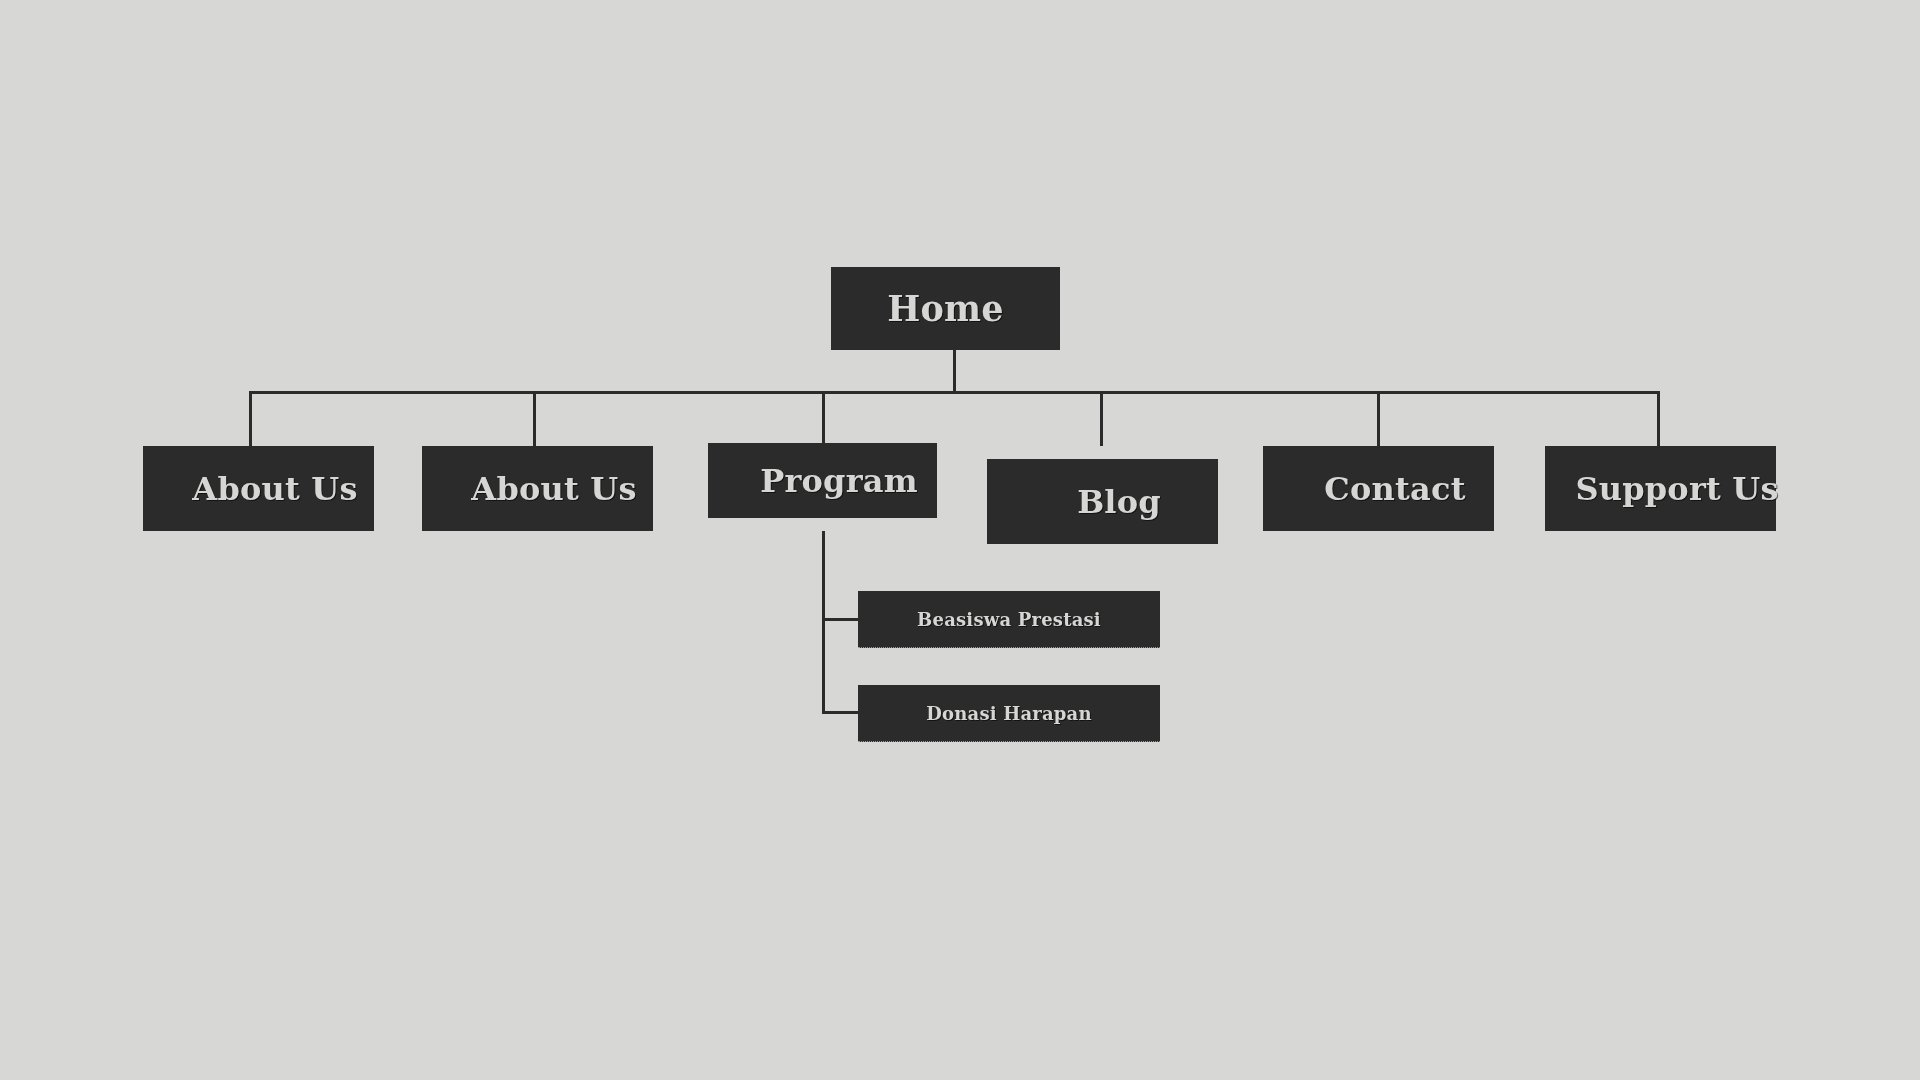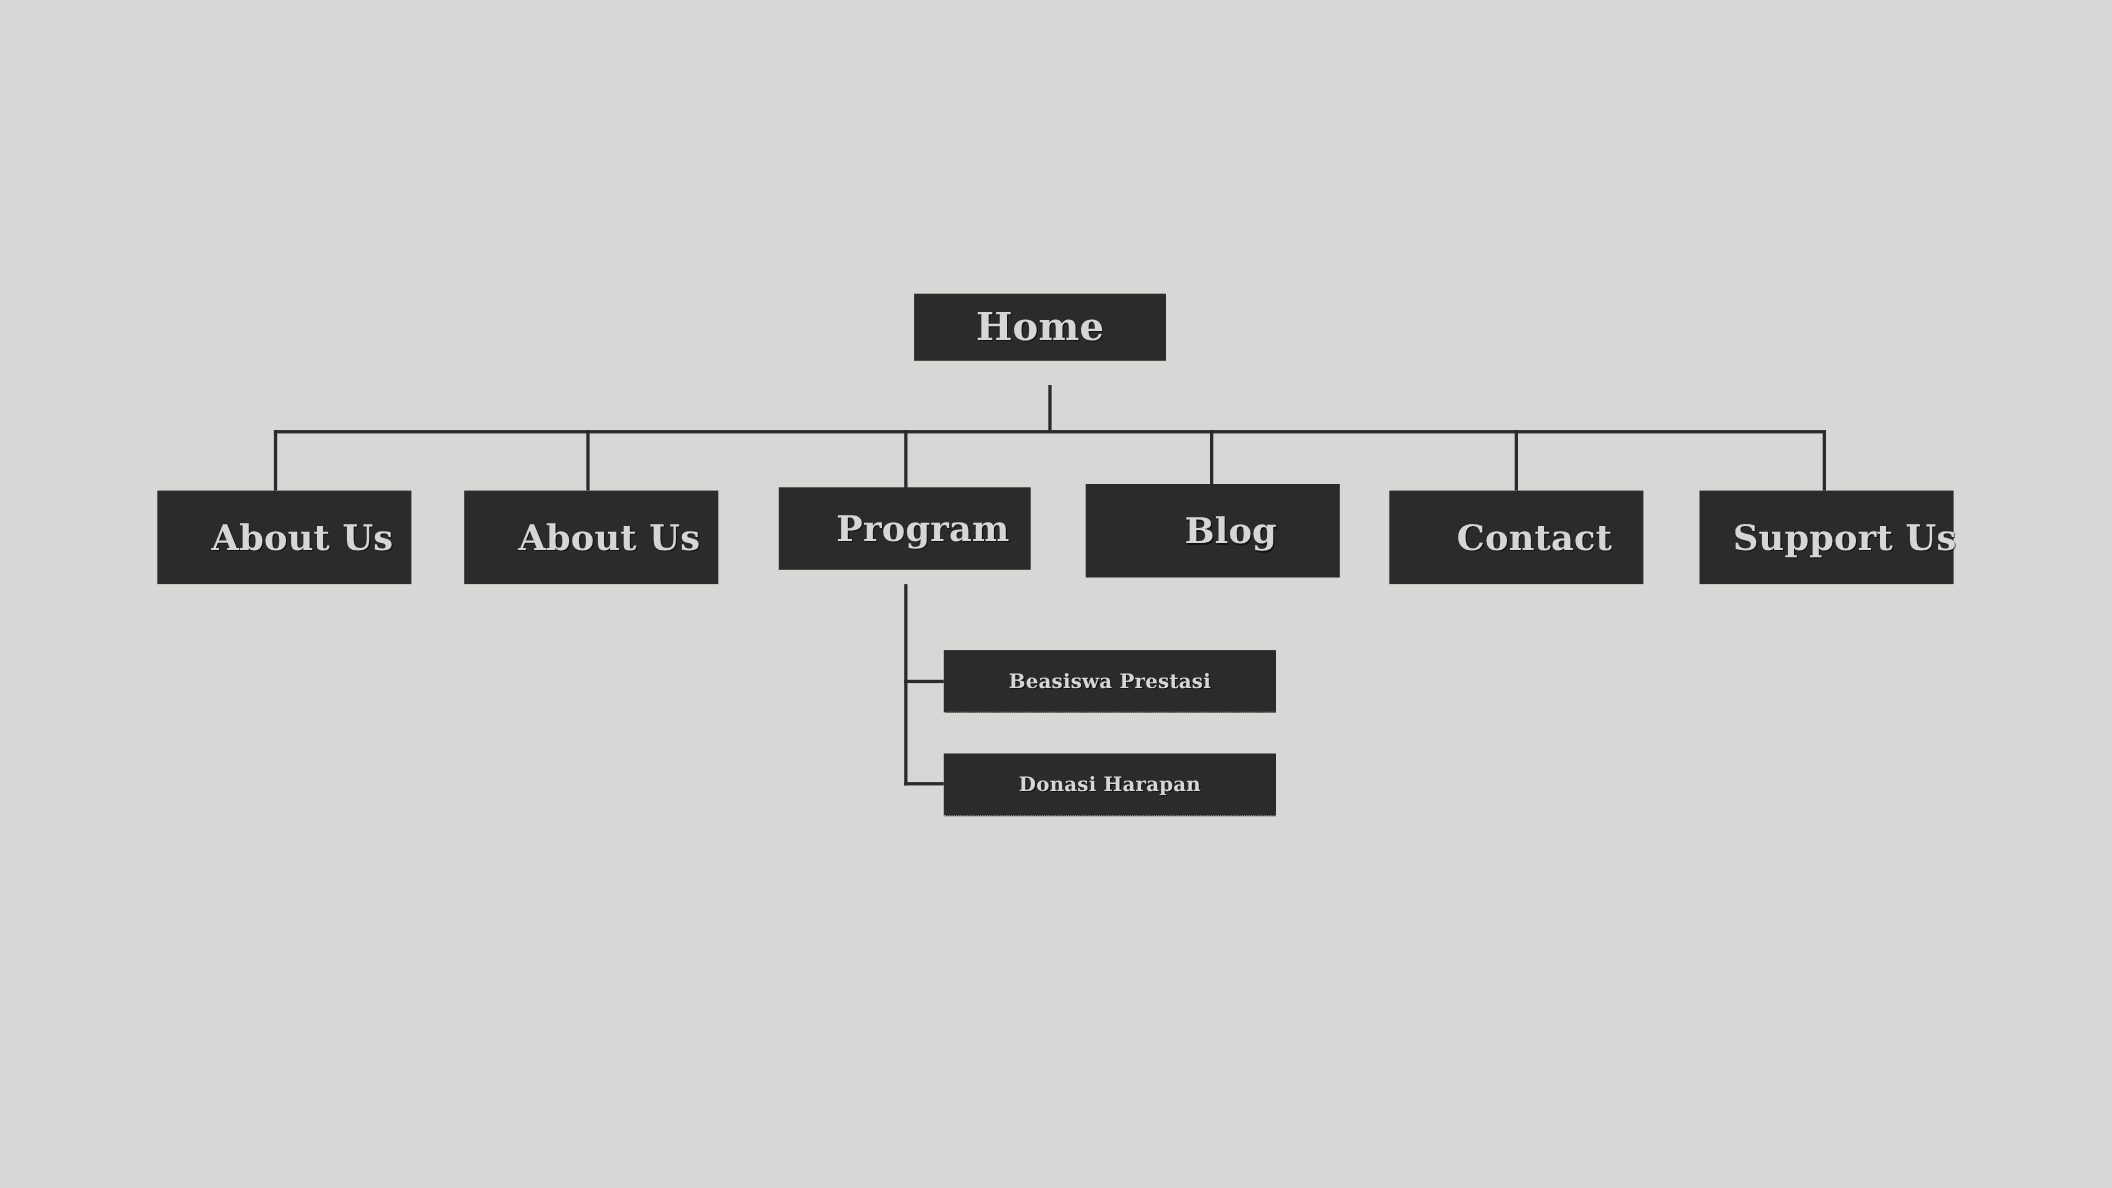--- a/index.html
+++ b/index.html
@@ -57,21 +57,21 @@
   .node-lvl3 {
     font-size: 18px;
     border-bottom: 1px dotted #9a9a98;
   }
 </style>
 </head>
 <body>
 
 <div id="sitemap">
 
-  <div class="node node-root" style="left:831px; top:267px; width:229px; height:61px;">
+  <div class="node node-root" style="left:831px; top:267px; width:229px; height:83px;">
     <span>Home</span>
   </div>
 
   <div class="line line-v" style="left:953px; top:350px; height:43px;"></div>
 
   <div class="line line-h" style="left:249px; top:391px; width:1411px;"></div>
 
   <div class="line line-v" style="left:249px; top:391px; height:55px;"></div>
   <div class="line line-v" style="left:533px; top:391px; height:55px;"></div>
   <div class="line line-v" style="left:822px; top:391px; height:55px;"></div>
@@ -84,21 +84,21 @@
   </div>
 
   <div class="node node-lvl2" style="left:422px; top:446px; width:231px; height:85px;">
     <span>About Us</span>
   </div>
 
   <div class="node node-lvl2" style="left:708px; top:443px; width:229px; height:75px;">
     <span>Program</span>
   </div>
 
-  <div class="node node-lvl2" style="left:987px; top:440px; width:231px; height:85px;">
+  <div class="node node-lvl2" style="left:987px; top:459px; width:231px; height:85px;">
     <span>Blog</span>
   </div>
 
   <div class="node node-lvl2" style="left:1263px; top:446px; width:231px; height:85px;text-align:right;">
     <span>Contact</span>
   </div>
 
   <div class="node node-lvl2" style="left:1545px; top:446px; width:231px; height:85px;">
     <span>Support Us</span>
   </div>

